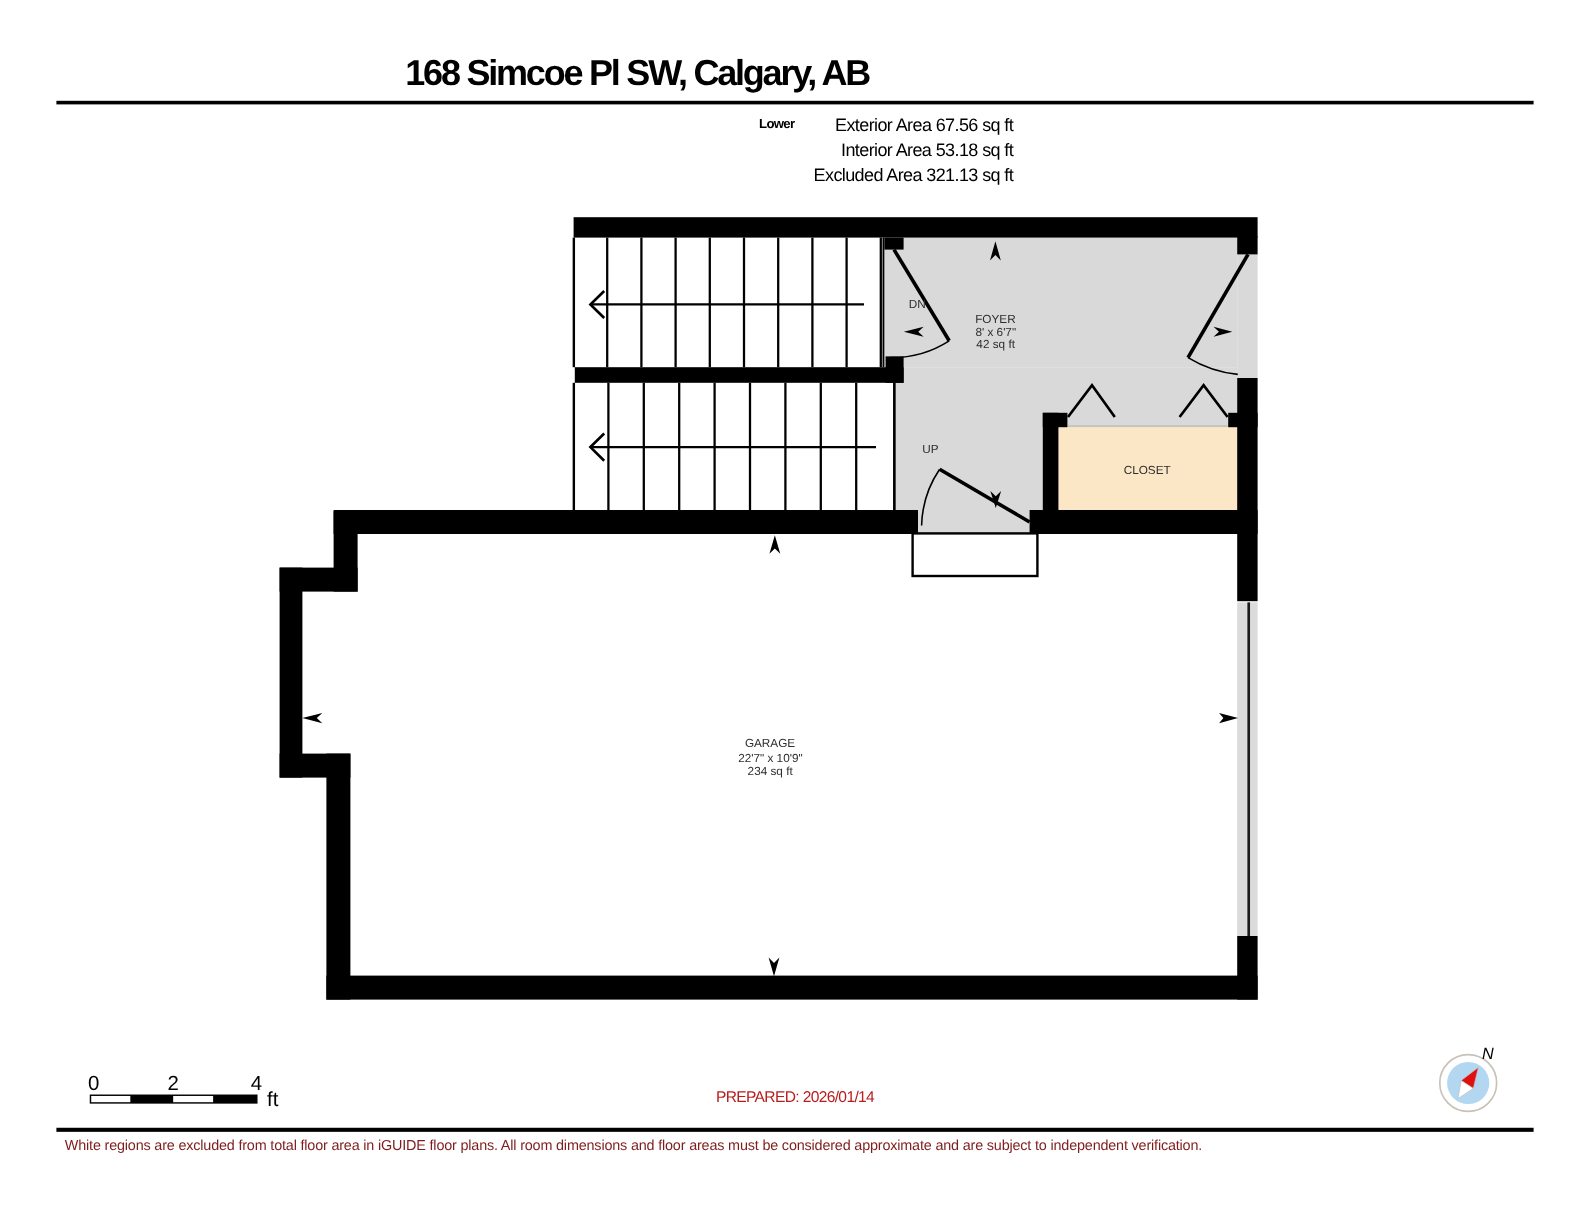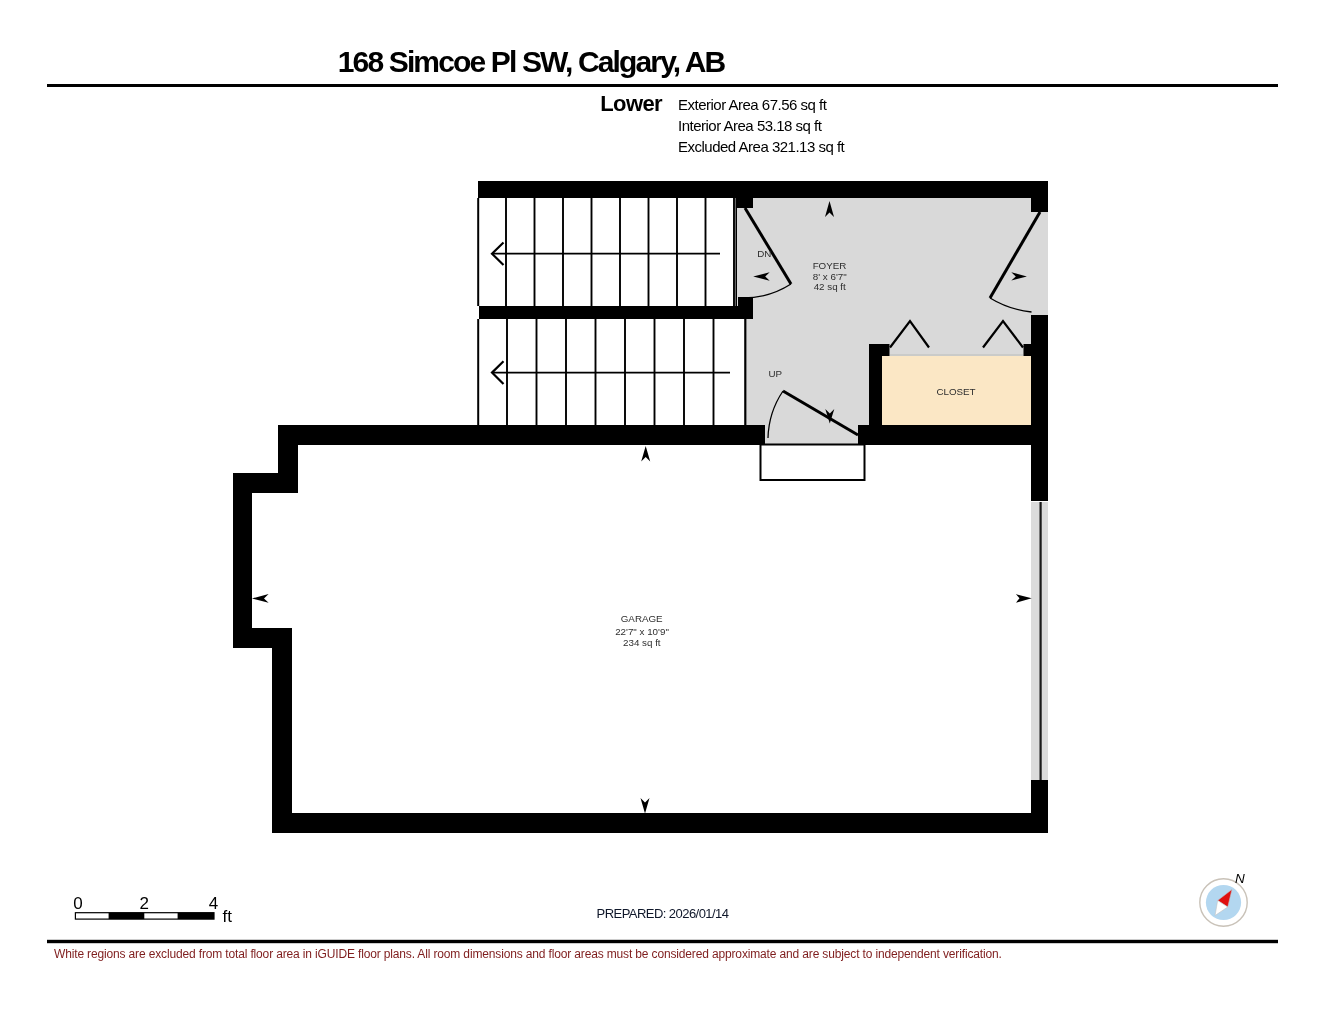--- a/index.html
+++ b/index.html
@@ -6,23 +6,23 @@
 body{width:1325px;height:1024px;position:relative;font-family:"Liberation Sans",sans-serif;overflow:hidden;}
 .abs{position:absolute;}
 </style>
 </head>
 <body>
 
 <div class="abs" style="left:0;top:45px;width:1062px;text-align:center;font-size:30px;font-weight:bold;letter-spacing:-1.85px;color:#000;">168 Simcoe Pl SW, Calgary, AB</div>
 
 <div class="abs" style="left:47px;top:84px;width:1231px;height:3px;background:#000;"></div>
 
-<div class="abs" style="left:0;top:95.5px;width:662px;text-align:right;font-size:22px;line-height:16.5px;font-weight:bold;letter-spacing:-0.6px;color:#000;">Lower</div>
+<div class="abs" style="left:0;top:95.5px;width:662px;text-align:right;font-size:11px;line-height:16.5px;font-weight:bold;letter-spacing:-0.6px;color:#000;">Lower</div>
 
-<div class="abs" style="left:678px;top:93.5px;font-size:15px;line-height:21px;letter-spacing:-0.5px;color:#000;">Exterior Area 67.56 sq ft<br>Interior Area 53.18 sq ft<br>Excluded Area 321.13 sq ft</div>
+<div class="abs" style="left:678px;top:93.5px;font-size:15px;line-height:21px;letter-spacing:-0.5px;color:#000;text-align:right;">Exterior Area 67.56 sq ft<br>Interior Area 53.18 sq ft<br>Excluded Area 321.13 sq ft</div>
 
 <svg class="abs" style="left:0;top:0;font-family:'Liberation Sans',sans-serif;" width="1325" height="1024" viewBox="0 0 1325 1024">
 
 <g>
 <rect x="737" y="198" width="294" height="108" fill="#d9d9d9"></rect>
 <rect x="746" y="306" width="285" height="139" fill="#d9d9d9"></rect>
 <rect x="1031" y="212" width="17" height="103" fill="#d9d9d9"></rect>
 </g>
 
 <g>
@@ -182,15 +182,15 @@
 <g transform="rotate(33)">
 <path d="M0,-15.5 L6,1.5 L-6,1.5 Z" fill="#e01010" stroke="#c0c0c0" stroke-width="0.5"></path>
 <path d="M-6,1.5 L6,1.5 L0,15.5 Z" fill="#ffffff" stroke="#c0c0c0" stroke-width="0.5"></path>
 </g>
 <text x="11.5" y="-20" font-size="13.5" font-style="italic" fill="#000">N</text>
 </g>
 
 <rect x="47" y="939.8" width="1231" height="3.4" fill="#000"></rect>
 </svg>
 
-<div class="abs" style="left:0;top:906px;width:1325px;text-align:center;font-size:13px;letter-spacing:-0.55px;color:#0f172a;">PREPARED: 2026/01/14</div>
+<div class="abs" style="left:0;top:906px;width:1325px;text-align:center;font-size:13px;letter-spacing:-0.55px;color:#b91c1c;">PREPARED: 2026/01/14</div>
 
 <div class="abs" style="left:54px;top:947px;font-size:12px;letter-spacing:-0.15px;color:#7f1d1d;">White regions are excluded from total floor area in iGUIDE floor plans. All room dimensions and floor areas must be considered approximate and are subject to independent verification.</div>
 
 </body></html>

